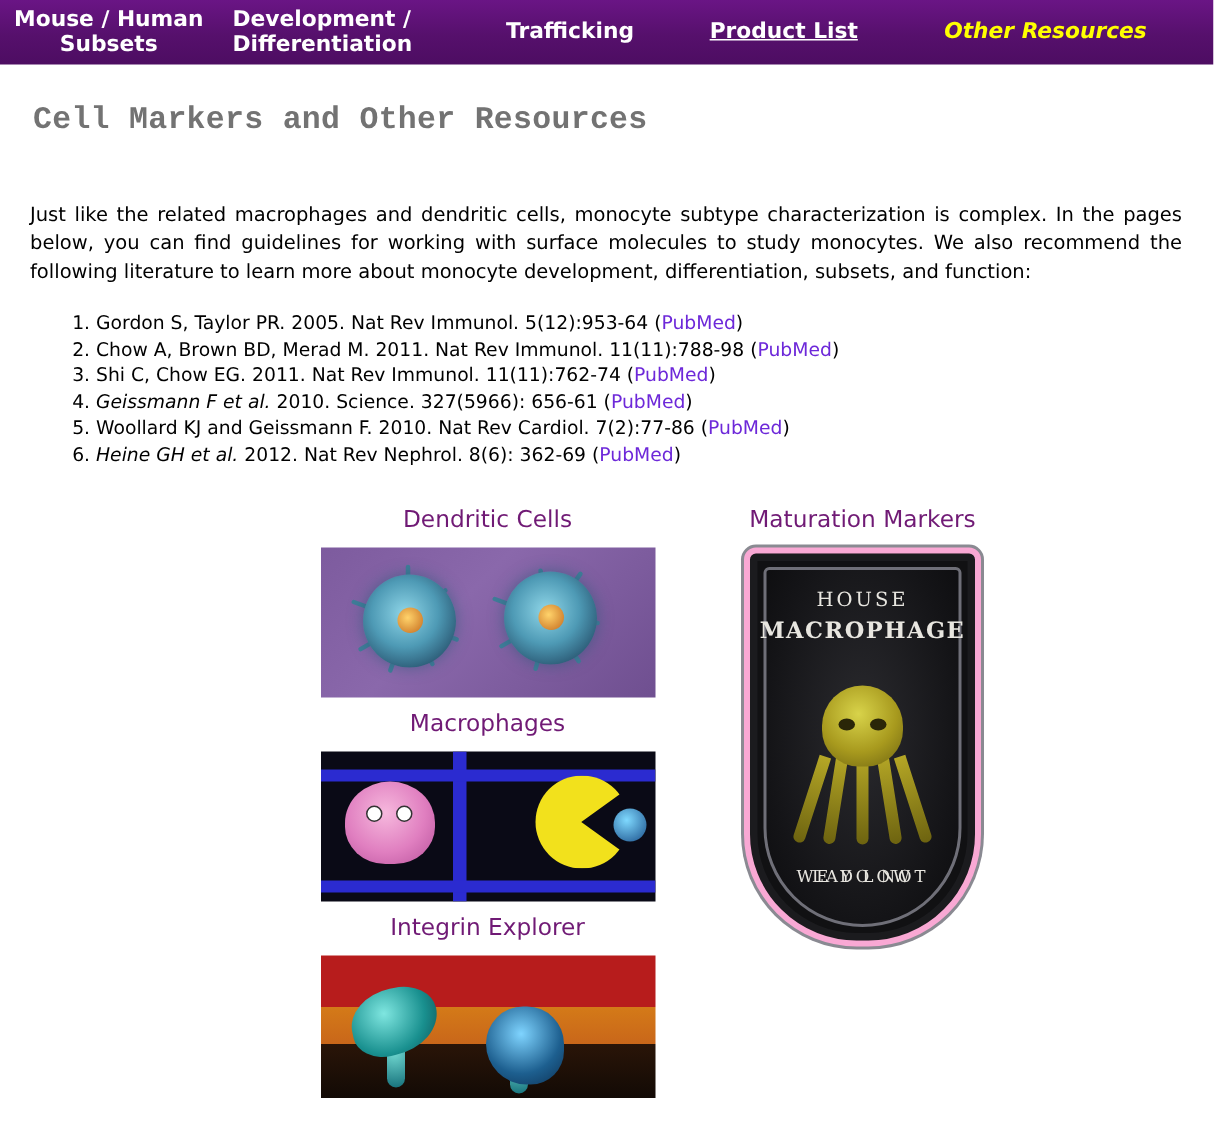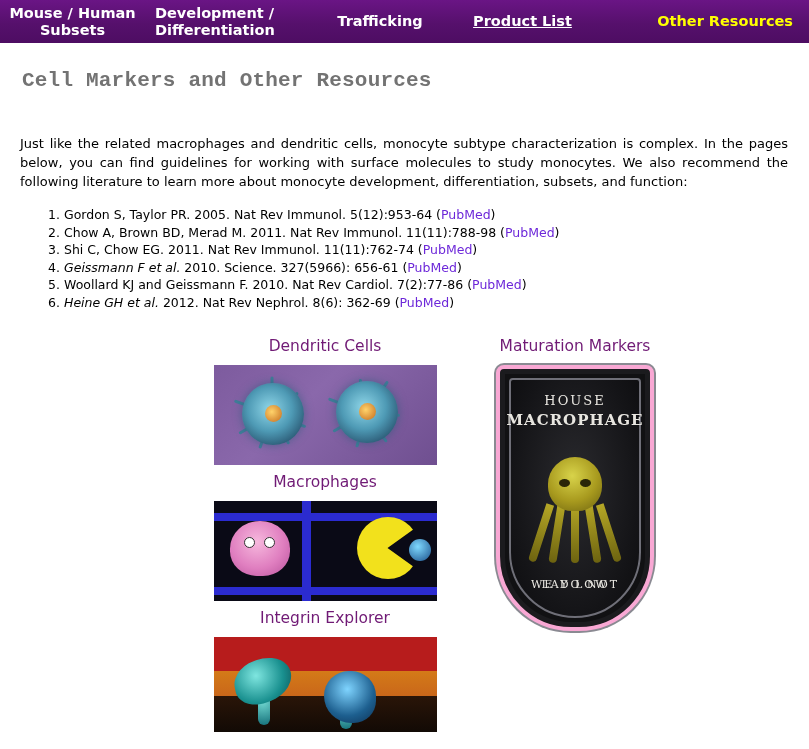--- a/index.html
+++ b/index.html
@@ -34,21 +34,21 @@
     line-height: 1.15;
     padding: 0 6px;
     box-sizing: border-box;
     cursor: pointer;
     white-space: pre-line;
   }
   .nav-item.i0 { width: 165px; text-align: left; padding-left: 10px; }
   .nav-item.i1 { width: 145px; }
   .nav-item.i2 { width: 140px; }
   .nav-item.i3 { width: 145px; text-decoration: underline; }
-  .nav-item.i4 { width: 206px; color: #ffff00; text-align: right; padding-right: 8px; }
+  .nav-item.i4 { width: 206px; color: #ffff00; text-align: center; padding-right: 8px; font-style: italic; }
 
   
   .content {
     padding: 0 20px;
     box-sizing: border-box;
     width: 809px;
   }
   h1.page-title {
     font-family: Liberation Mono, monospace;
     font-size: 21px;

